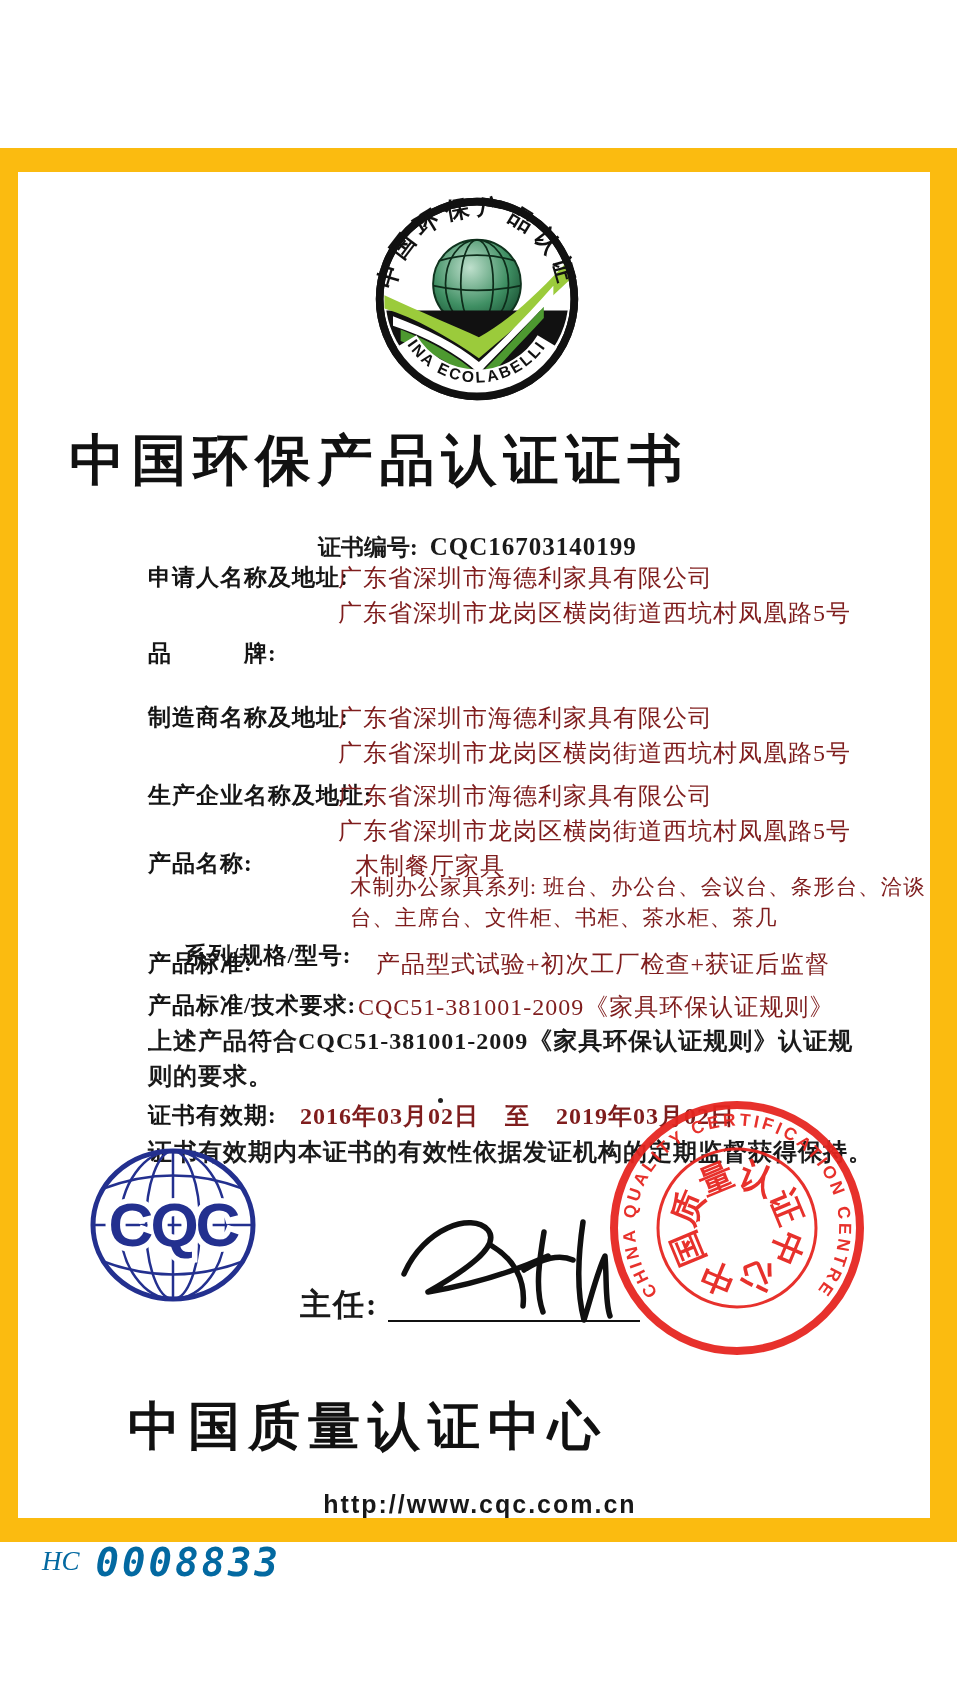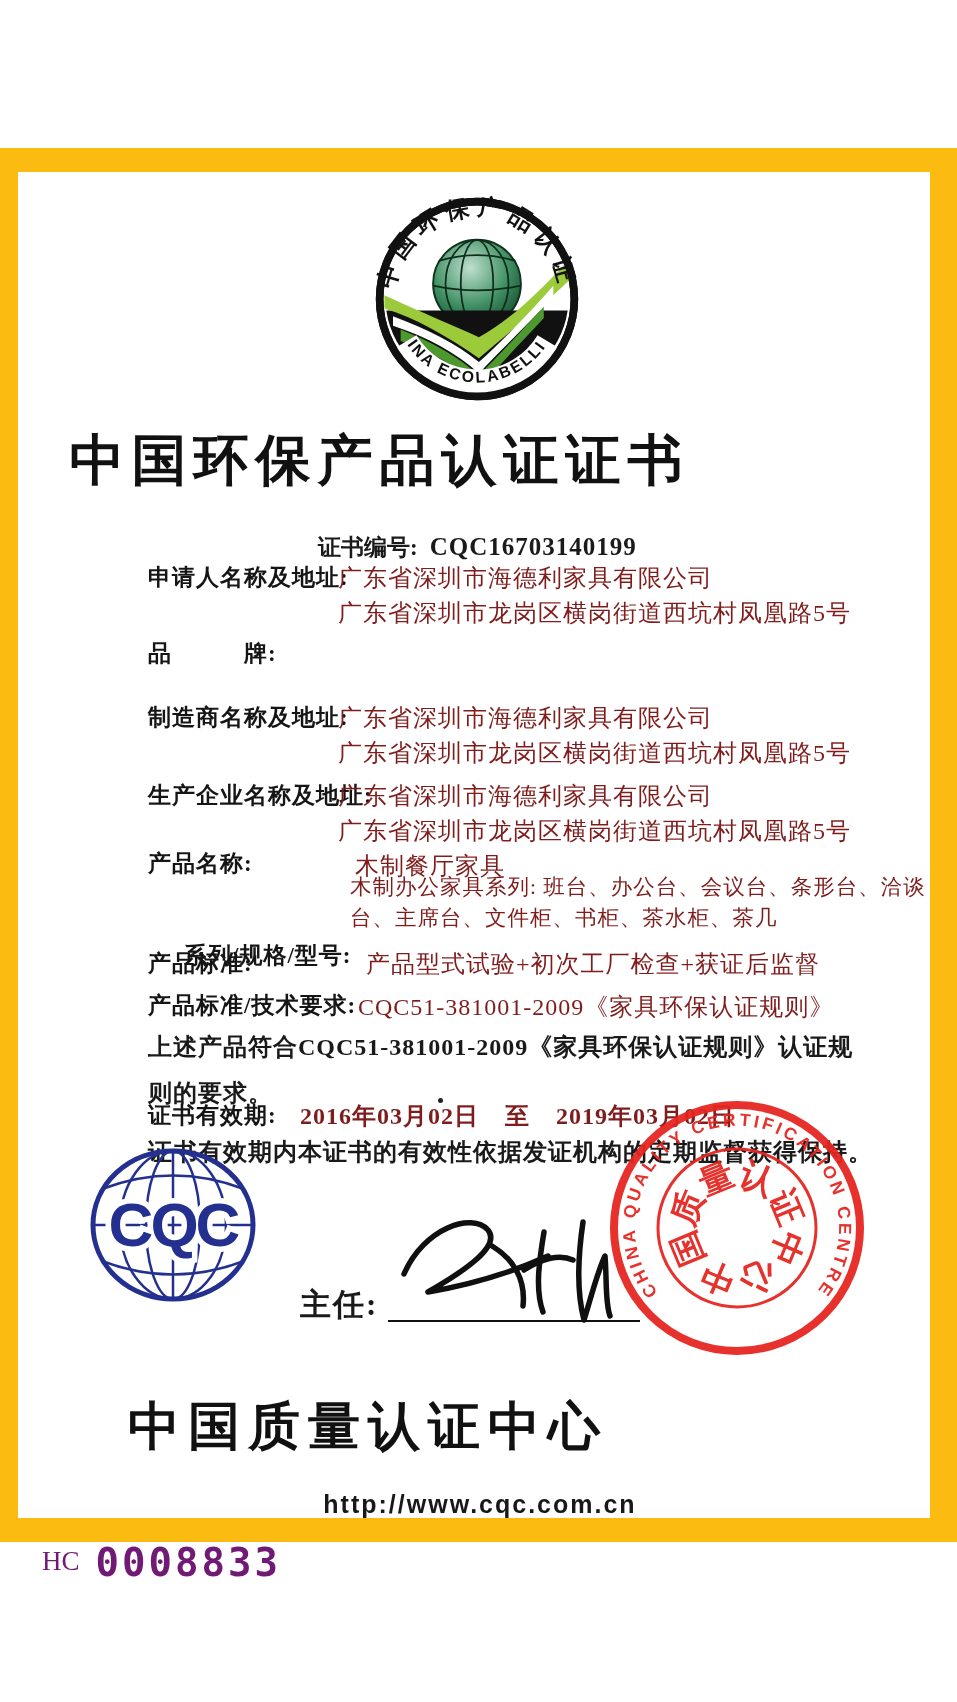--- a/index.html
+++ b/index.html
@@ -10,40 +10,40 @@
   .eco-logo{position:absolute;left:372px;top:194px;width:210px;height:210px;}
   .title{position:absolute;left:0;top:424px;width:759px;text-align:center;
          font-family:"Liberation Sans","DejaVu Sans",sans-serif;font-weight:bold;
          font-size:55px;letter-spacing:7px;color:#111;}
   .row-label{position:absolute;font-size:23px;font-weight:bold;color:#151515;letter-spacing:1px;}
   .row-value{position:absolute;font-size:24px;color:#7f1d1d;letter-spacing:1px;}
   .certno{position:absolute;left:318px;top:532px;font-size:23px;font-weight:bold;}
   .certno .val{font-weight:bold;font-size:25px;margin-left:12px;letter-spacing:1px;}
   .small-val{font-size:21.5px;}
   .statement{position:absolute;left:148px;top:1024px;width:712px;font-size:24px;
-             font-weight:bold;line-height:46px;letter-spacing:1px;}
+             font-weight:bold;line-height:35px;letter-spacing:1px;}
   .dot{position:absolute;left:438px;top:1098px;width:5px;height:5px;background:#222;border-radius:50%;}
   .validity-val span.gap{display:inline-block;width:26px;}
   .maintenance{position:absolute;left:148px;top:1136px;width:740px;font-size:24px;
                font-weight:bold;letter-spacing:1px;}
   .cqc-logo{position:absolute;left:86px;top:1142px;width:174px;height:166px;}
   .director{position:absolute;left:300px;top:1284px;font-size:31px;font-weight:bold;letter-spacing:2px;}
   .sig-line{position:absolute;left:388px;top:1320px;width:252px;height:2px;background:#111;}
   .signature{position:absolute;left:396px;top:1212px;width:220px;height:118px;}
   .stamp{position:absolute;left:606px;top:1097px;width:262px;height:262px;opacity:.94;}
   .issuer-name{position:absolute;left:128px;top:1392px;width:704px;
                font-family:"Liberation Sans","DejaVu Sans",sans-serif;font-weight:bold;
                font-size:52px;letter-spacing:8px;color:#111;}
   .issuer-addr{position:absolute;left:128px;top:1460px;width:704px;text-align:center;
                font-family:"Liberation Sans","DejaVu Sans",sans-serif;font-weight:bold;
                font-size:23px;letter-spacing:1px;color:#181818;}
   .issuer-url{position:absolute;left:128px;top:1490px;width:704px;text-align:center;
               font-family:"Liberation Sans","DejaVu Sans",sans-serif;font-weight:600;
               font-size:25px;letter-spacing:2px;color:#181818;}
-  .serial{position:absolute;left:42px;top:1540px;color:#701a75;white-space:nowrap;}
+  .serial{position:absolute;left:42px;top:1540px;color:#0369a1;white-space:nowrap;font-style:italic;}
   .serial .pfx{font-family:"Liberation Serif",serif;font-size:27px;vertical-align:6px;margin-right:16px;}
   .serial .num{font-family:"DejaVu Sans Mono",monospace;font-size:39px;letter-spacing:3px;font-weight:bold;}
 </style>
 </head>
 <body>
 
 <div class="page">
 
   <div class="frame"></div>
 
@@ -104,21 +104,21 @@
   <div class="row-value" style="left:338px;top:815px;">广东省深圳市龙岗区横岗街道西坑村凤凰路5号</div>
 
   <div class="row-label" style="left:148px;top:848px;">产品名称:</div>
   <div class="row-value" style="left:355px;top:850px;">木制餐厅家具</div>
 
   <div class="row-label" style="left:148px;top:940px;margin-left:36px;">系列/规格/型号:</div>
   <div class="row-value small-val" style="left:350px;top:903px;">台、主席台、文件柜、书柜、茶水柜、茶几</div>
   <div class="row-value small-val" style="left:350px;top:872px;">木制办公家具系列: 班台、办公台、会议台、条形台、洽谈</div>
 
   <div class="row-label" style="left:148px;top:948px;">产品标准:</div>
-  <div class="row-value" style="left:366px;top:948px;">产品型式试验+初次工厂检查+获证后监督</div>
+  <div class="row-value" style="left:376px;top:948px;">产品型式试验+初次工厂检查+获证后监督</div>
 
   <div class="row-label" style="left:148px;top:990px;">产品标准/技术要求:</div>
   <div class="row-value" style="left:358px;top:991px;">CQC51-381001-2009《家具环保认证规则》</div>
 
   <div class="statement">上述产品符合CQC51-381001-2009《家具环保认证规则》认证规则的要求。</div>
   <div class="dot"></div>
 
   <div class="row-label" style="left:148px;top:1100px;">证书有效期:</div>
   <div class="row-value validity-val" style="left:300px;top:1100px;font-weight:bold;">
     <span>2016年03月02日</span><span class="gap"></span><span>至</span><span class="gap"></span><span>2019年03月02日</span>

